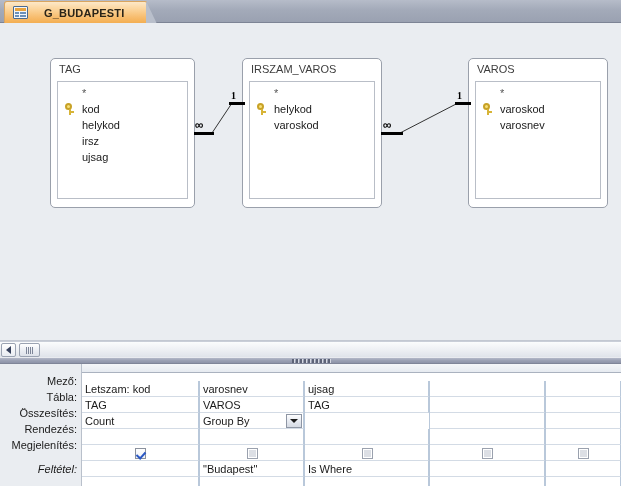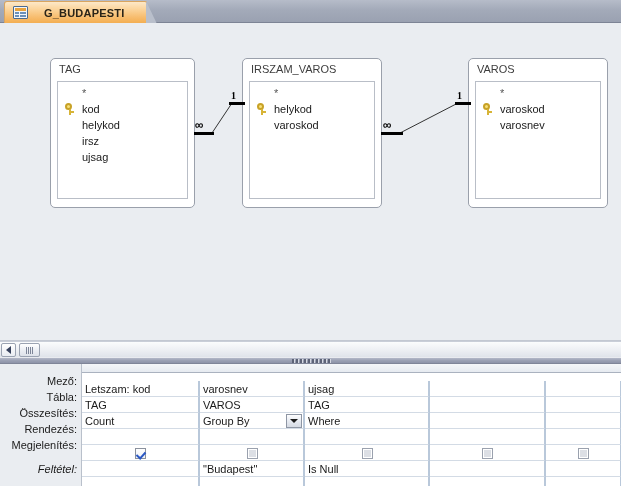--- a/index.html
+++ b/index.html
@@ -478,28 +478,27 @@
       <div class="gcell" style="left:118px;top:64px;width:104px; height:16px;">
         <span class="cb-wrap" style="left:0; top:0; width:104px;">
           <span class="checkbox unchecked"></span>
         </span>
       </div>
       <div class="gcell" style="left:118px;top:80px;width:104px; height:16px;">"Budapest"</div>
       <div class="gcell" style="left:118px;top:96px;width:104px; height:17px;"></div>
 
       <div class="gcell" style="left:223px;top:0;   width:124px; height:16px;">ujsag</div>
       <div class="gcell" style="left:223px;top:16px;width:124px; height:16px;">TAG</div>
-      <div class="gcell" style="left:223px;top:32px;width:124px; height:16px;">Where</div>
       <div class="gcell" style="left:223px;top:48px;width:124px; height:16px;"></div>
       <div class="gcell" style="left:223px;top:64px;width:124px; height:16px;">
         <span class="cb-wrap" style="left:0; top:0; width:124px;">
           <span class="checkbox unchecked"></span>
         </span>
       </div>
-      <div class="gcell" style="left:223px;top:80px;width:124px; height:16px;">Is Null</div>
+      <div class="gcell" style="left:223px;top:80px;width:124px; height:16px;">Is Where</div>
       <div class="gcell" style="left:223px;top:96px;width:124px; height:17px;"></div>
 
       <div class="gcell" style="left:348px;top:0;   width:115px; height:16px;"></div>
       <div class="gcell" style="left:348px;top:16px;width:115px; height:16px;"></div>
       <div class="gcell" style="left:348px;top:32px;width:115px; height:16px;"></div>
       <div class="gcell" style="left:348px;top:48px;width:115px; height:16px;"></div>
       <div class="gcell" style="left:348px;top:64px;width:115px; height:16px;">
         <span class="cb-wrap" style="left:0; top:0; width:115px;">
           <span class="checkbox unchecked"></span>
         </span>

